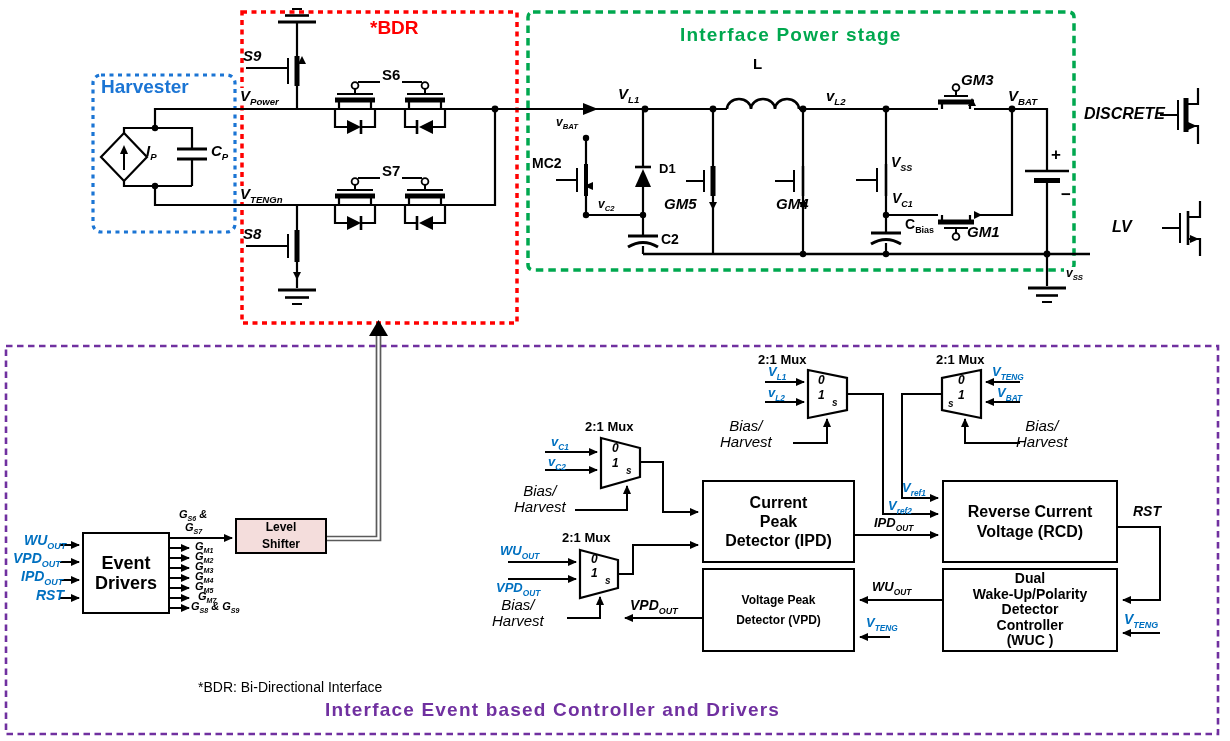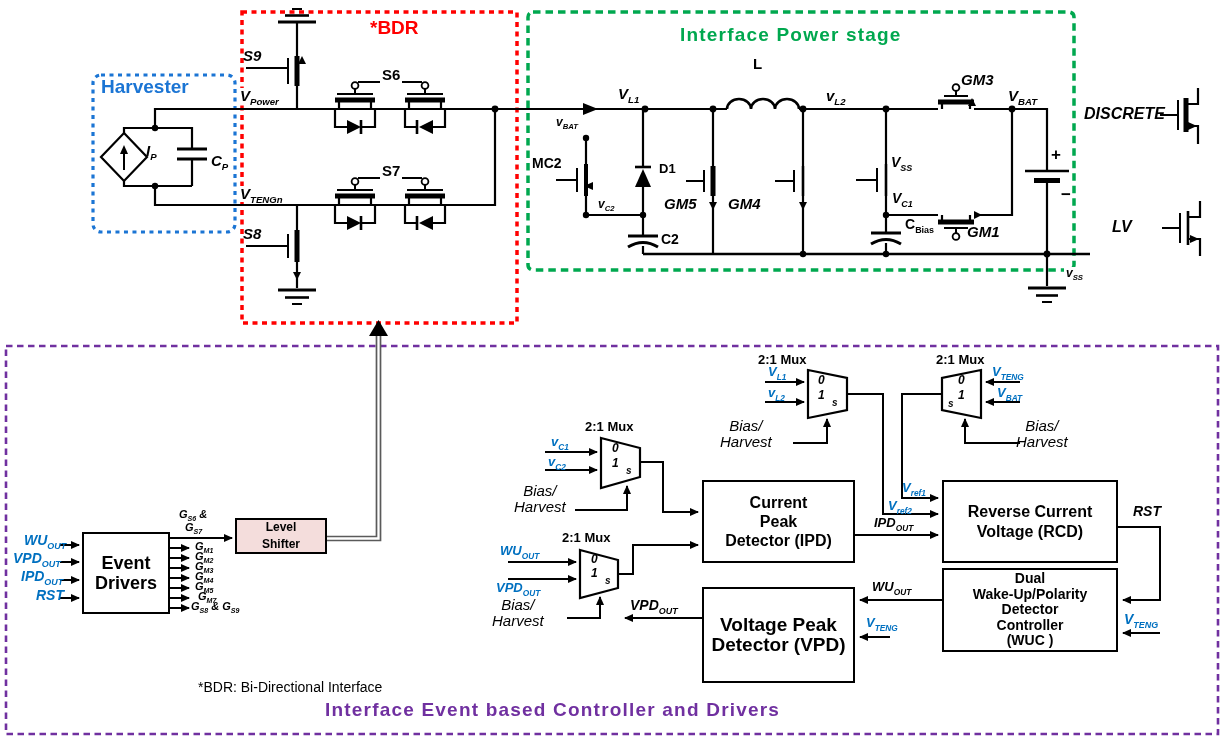--- a/index.html
+++ b/index.html
@@ -246,21 +246,21 @@
 </div>
 <div class="blk" style="left:235px;top:518px;width:92px;height:36px;font-size:12px;line-height:17px;background:#F4DDDC">
   <span>Level</span>
   <span>Shifter</span>
 </div>
 <div class="blk" style="left:702px;top:480px;width:153px;height:83px;font-size:16px;line-height:19px">
   <span>Current</span>
   <span>Peak</span>
   <span>Detector (IPD)</span>
 </div>
-<div class="blk" style="left:702px;top:587px;width:153px;height:96px;font-size:19px;line-height:20px">
+<div class="blk" style="left:702px;top:568px;width:153px;height:84px;font-size:12px;line-height:20px">
   <span>Voltage Peak</span>
   <span>Detector (VPD)</span>
 </div>
 <div class="blk" style="left:942px;top:480px;width:176px;height:83px;font-size:16px;line-height:20px">
   <span>Reverse Current</span>
   <span>Voltage (RCD)</span>
 </div>
 <div class="blk" style="left:942px;top:568px;width:176px;height:84px;font-size:14px;line-height:15.5px">
   <span>Dual</span>
   <span>Wake-Up/Polarity</span>
@@ -269,36 +269,36 @@
   <span>(WUC )</span>
 </div>
 
 <div class="L b f19 hblue" style="left:101px;top:77px">Harvester</div>
 <div class="L b f19 red" style="left:370px;top:18px">*BDR</div>
 <div class="L b f19 green" style="left:680px;top:25px;letter-spacing:1.2px">Interface Power stage</div>
 <div class="L b f19 purple" style="left:325px;top:700px;letter-spacing:1.2px">Interface Event based Controller and Drivers</div>
 <div class="L f14" style="left:198px;top:680px">*BDR: Bi-Directional Interface</div>
 
 <div class="L b i f15" style="left:146px;top:143px"><span>I</span><sub>P</sub></div>
-<div class="L b i f15" style="left:211px;top:153px"><span>C</span><sub>P</sub></div>
+<div class="L b i f15" style="left:211px;top:143px"><span>C</span><sub>P</sub></div>
 
 <div class="L b i f15" style="left:243px;top:48px">S9</div>
 <div class="L b i f15" style="left:243px;top:226px">S8</div>
 <div class="L b f15 bg" style="left:380px;top:67px">S6</div>
 <div class="L b f15 bg" style="left:380px;top:163px">S7</div>
 <div class="L b i f15 bg" style="left:238px;top:88px"><span>V</span><sub>Power</sub></div>
 <div class="L b i f15 bg" style="left:238px;top:186px"><span>V</span><sub>TENGn</sub></div>
 
 <div class="L b i f12" style="left:556px;top:116px"><span>v</span><sub>BAT</sub></div>
 <div class="L b f14" style="left:532px;top:156px">MC2</div>
 <div class="L b i f12" style="left:598px;top:198px"><span>v</span><sub>C2</sub></div>
 <div class="L b i f15" style="left:618px;top:86px"><span>V</span><sub>L1</sub></div>
 <div class="L b f13" style="left:659px;top:162px">D1</div>
 <div class="L b i f15" style="left:664px;top:196px">GM5</div>
-<div class="L b i f15" style="left:728px;top:196px">GM4</div>
+<div class="L b i f15" style="left:776px;top:196px">GM4</div>
 <div class="L b f14" style="left:661px;top:232px">C2</div>
 <div class="L b f15" style="left:753px;top:56px">L</div>
 <div class="L b i f15" style="left:826px;top:88px"><span>v</span><sub>L2</sub></div>
 <div class="L b i f15" style="left:961px;top:72px">GM3</div>
 <div class="L b i f15" style="left:1008px;top:88px"><span>V</span><sub>BAT</sub></div>
 <div class="L b i f14" style="left:891px;top:155px"><span>V</span><sub>SS</sub></div>
 <div class="L b i f14" style="left:892px;top:191px"><span>V</span><sub>C1</sub></div>
 <div class="L b f14" style="left:905px;top:217px"><span>C</span><sub>Bias</sub></div>
 <div class="L b i f15" style="left:967px;top:224px">GM1</div>
 <div class="L b f17" style="left:1051px;top:146px">+</div>

